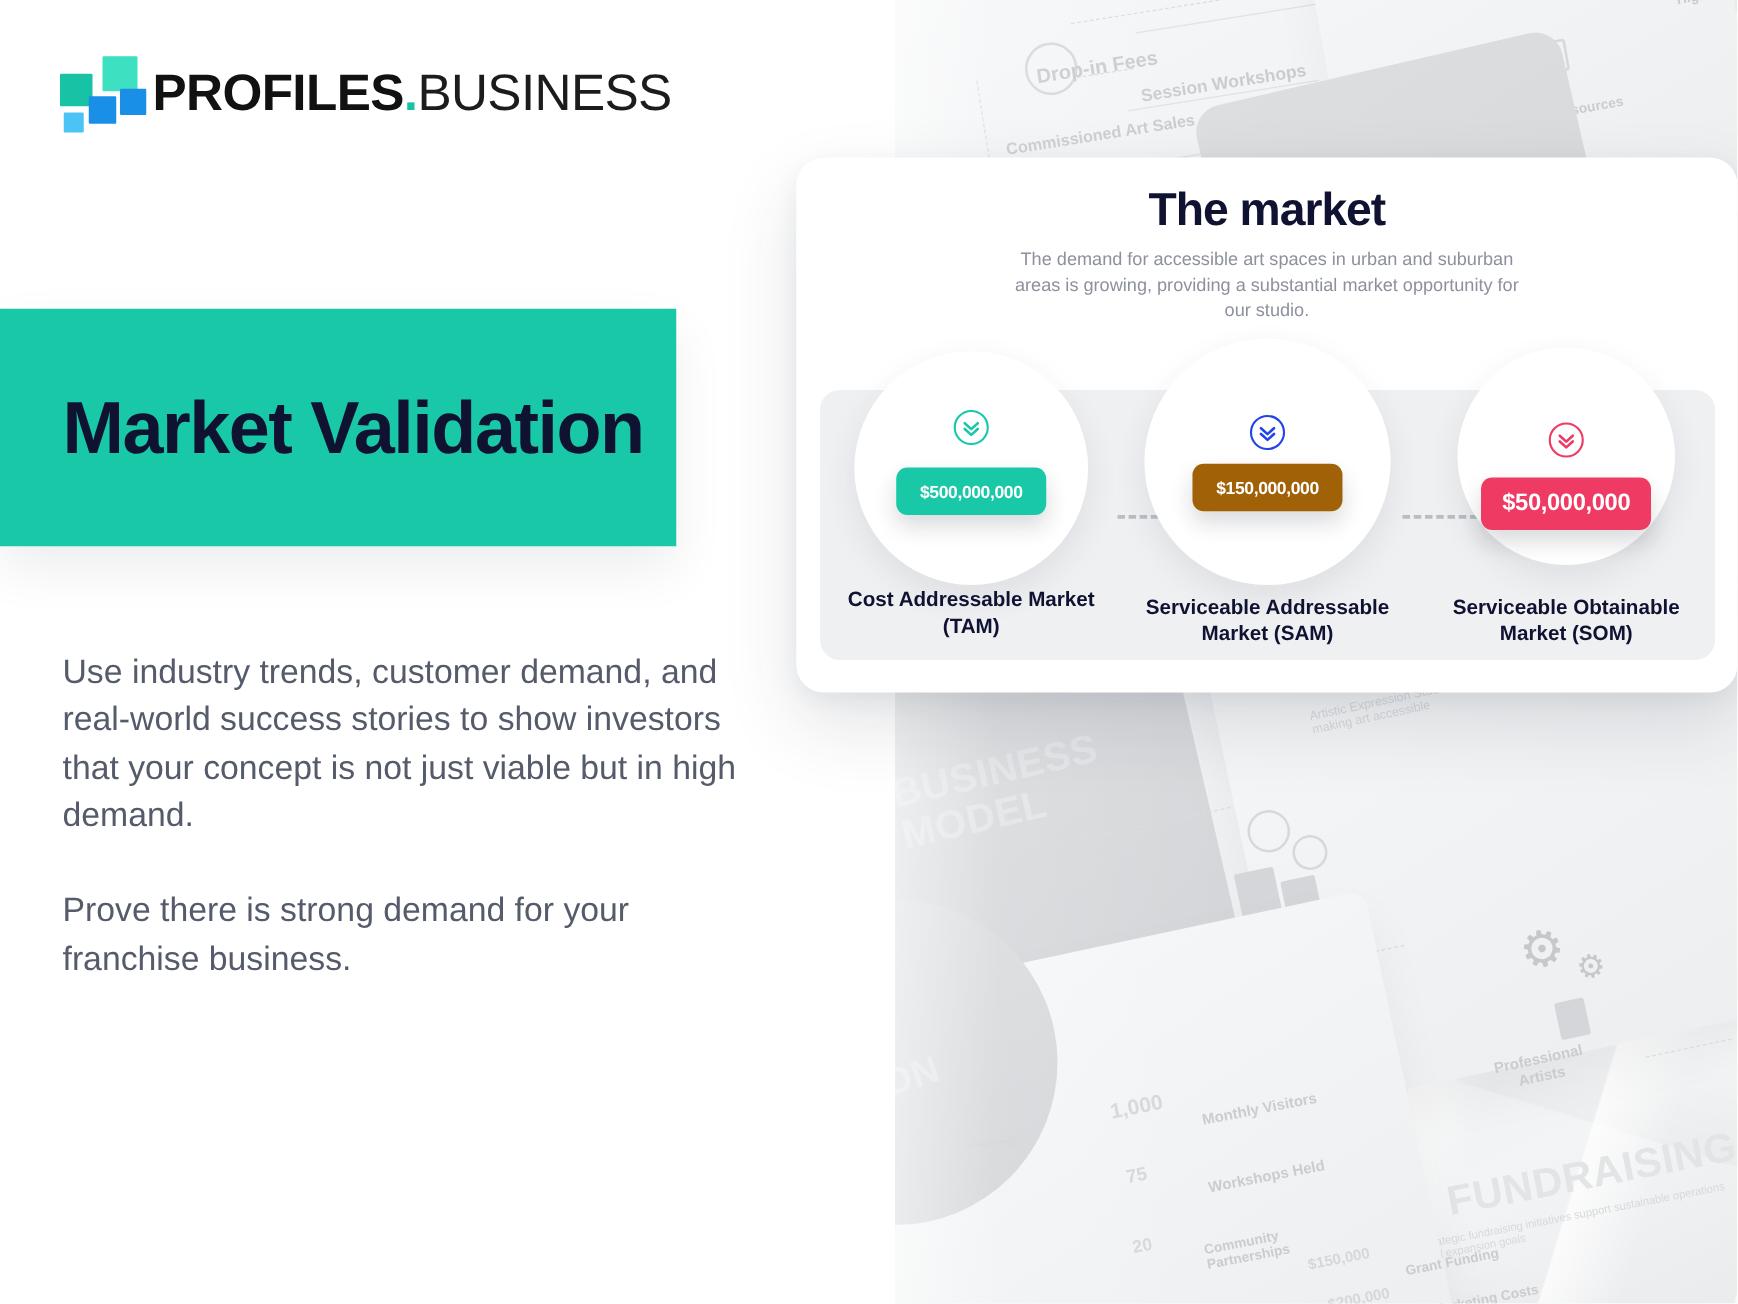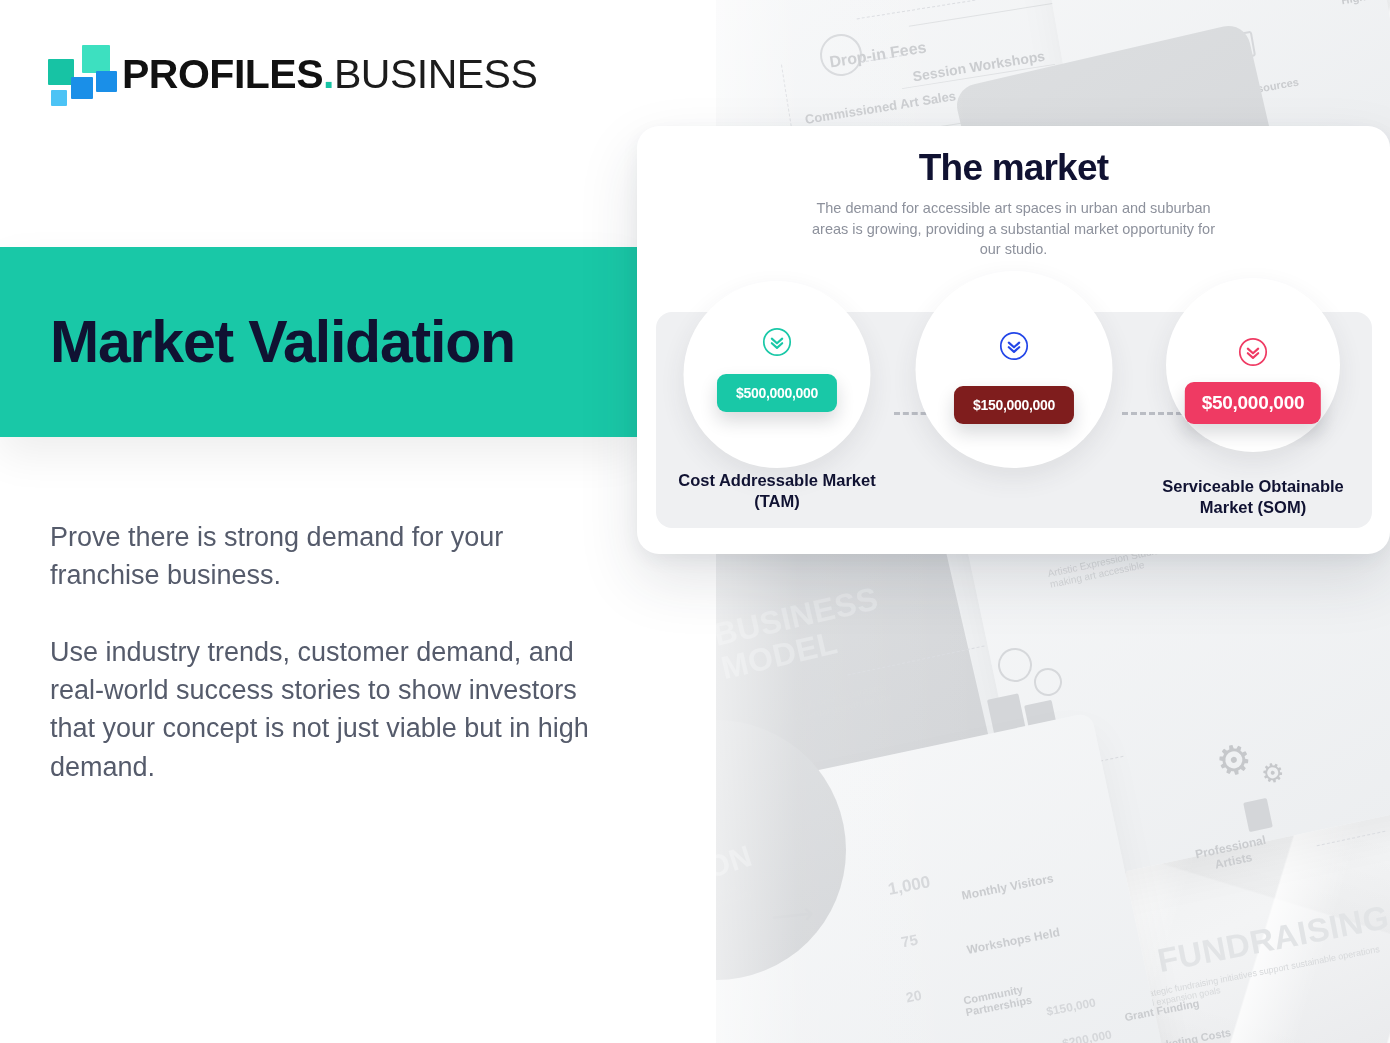--- a/index.html
+++ b/index.html
@@ -109,21 +109,21 @@
     letter-spacing: -.5px;
     white-space: nowrap;
   }
   #logo-wordmark .b { font-weight: 700; color: #111111; }
   #logo-wordmark .dot { font-weight: 700; color: #17c3a4; }
   #logo-wordmark .l { font-weight: 400; color: #1c1c1c; }
 
   #title-band {
     position: absolute;
     left: 0; top: 247px;
-    width: 637px; height: 190px;
+    width: 541px; height: 190px;
     background: #19c8a7;
     box-shadow: 0 18px 40px rgba(0,0,0,.07);
   }
   #page-title {
     position: absolute;
     left: 50px; top: 50%;
     transform: translateY(-50%);
     font-size: 59px;
     font-weight: 700;
     letter-spacing: -1.2px;
@@ -338,22 +338,22 @@
       <i style="left:3px;  top:45px; width:16px; height:16px; background:#4cc3f5;"></i>
     </span>
     <span id="logo-wordmark"><span class="b">PROFILES</span><span class="dot">.</span><span class="l">BUSINESS</span></span>
   </div>
 
   <div id="title-band">
     <div id="page-title">Market Validation</div>
   </div>
 
   <div id="copy">
+    <p>Use industry trends, customer demand, and real-world success stories to show investors that your concept is not just viable but in high demand.</p>
     <p>Prove there is strong demand for your franchise business.</p>
-    <p>Use industry trends, customer demand, and real-world success stories to show investors that your concept is not just viable but in high demand.</p>
   </div>
 
   <div id="market-card">
     <div id="card-sub">The demand for accessible art spaces in urban and suburban areas is growing, providing a substantial market opportunity for our studio.</div>
     <div id="card-title">The market</div>
 
     <div id="tiers-panel">
 
       <div class="connector" style="left:238px; width:68px;"></div>
       <div class="connector" style="left:466px; width:78px;"></div>
@@ -373,21 +373,22 @@
 
       <div class="tier" style="left:245px;">
         <div class="tier-circle" style="top:-41px; width:197px; height:197px;"></div>
         <div class="tier-icon" style="top:19px;">
           <svg viewBox="0 0 30 30" fill="none">
             <circle cx="15" cy="15" r="13.2" stroke="#2245e8" stroke-width="1.7"></circle>
             <path d="M9.8 11.6 L15 16.3 L20.2 11.6" stroke="#2245e8" stroke-width="2.1" stroke-linecap="round" stroke-linejoin="round"></path>
             <path d="M9.8 16.2 L15 20.9 L20.2 16.2" stroke="#2245e8" stroke-width="2.1" stroke-linecap="round" stroke-linejoin="round"></path>
           </svg>
         </div>
-        <div class="tier-badge" style="background:#7f1d1d; top:74px;">$150,000,000</div>
+        <div class="tier-badge" style="background:#a16207; top:59px;">$150,000,000</div>
+        <div class="tier-label" style="bottom:10px;">Serviceable Addressable Market (SAM)</div>
       </div>
 
       <div class="tier" style="left:484px;">
         <div class="tier-circle" style="top:-34px; width:174px; height:174px;"></div>
         <div class="tier-icon" style="top:25px;">
           <svg viewBox="0 0 30 30" fill="none">
             <circle cx="15" cy="15" r="13.2" stroke="#ef3a63" stroke-width="1.7"></circle>
             <path d="M9.8 11.6 L15 16.3 L20.2 11.6" stroke="#ef3a63" stroke-width="2.1" stroke-linecap="round" stroke-linejoin="round"></path>
             <path d="M9.8 16.2 L15 20.9 L20.2 16.2" stroke="#ef3a63" stroke-width="2.1" stroke-linecap="round" stroke-linejoin="round"></path>
           </svg>

